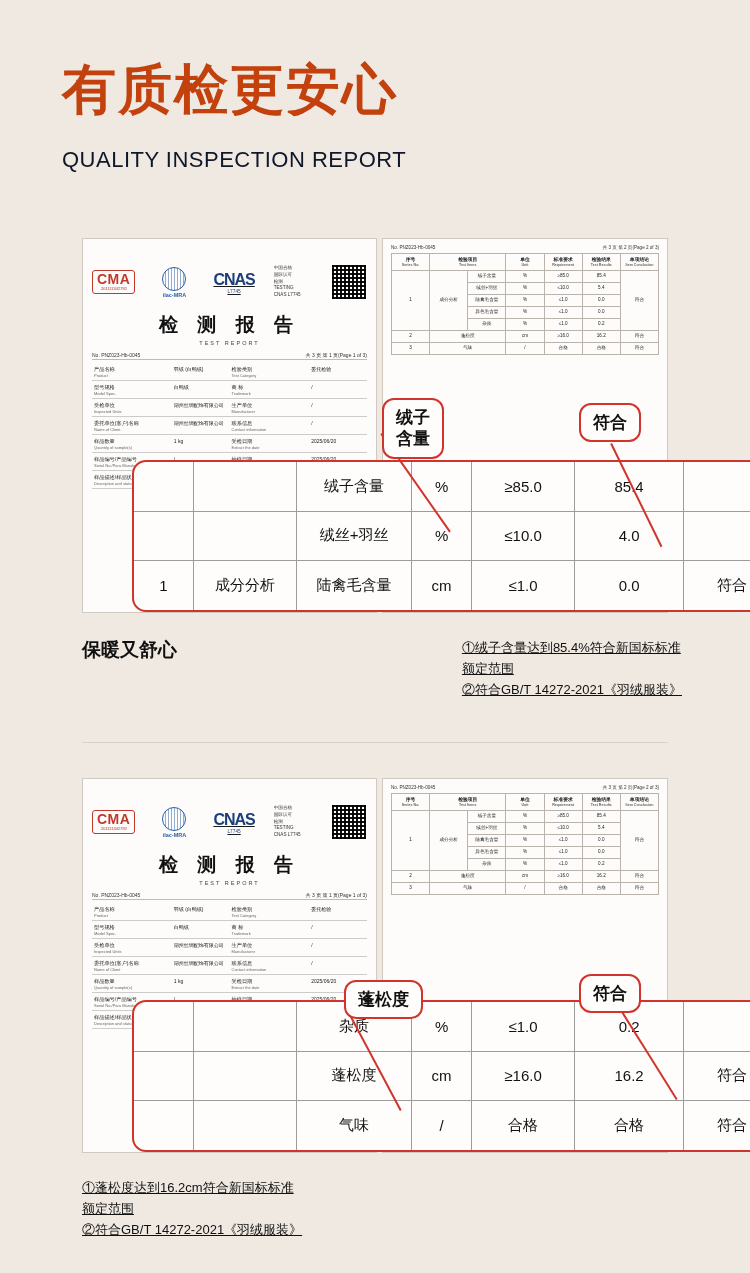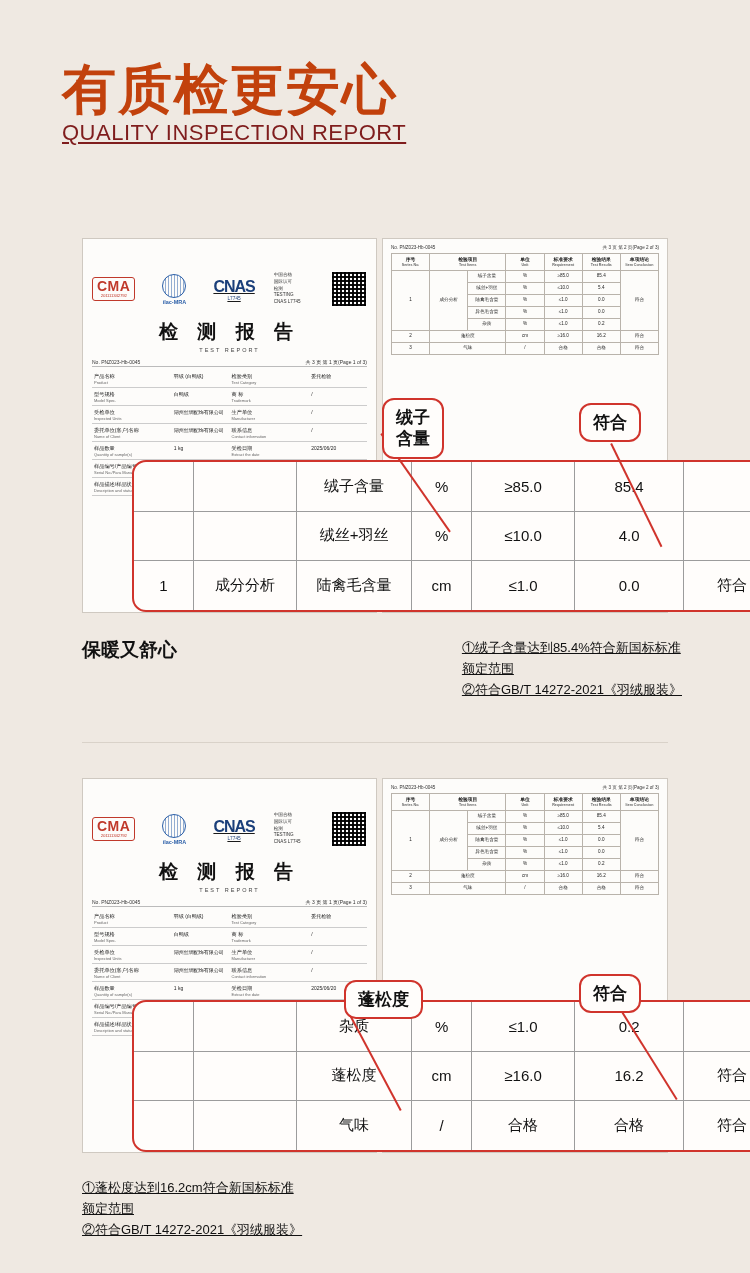--- a/index.html
+++ b/index.html
@@ -29,25 +29,24 @@
     width: 640px;
   }
   .header-title-cn {
     font-size: 54px;
     font-weight: bold;
     letter-spacing: 2px;
     line-height: 1.15;
     color: #c2410c;
   }
   .header-title-en {
-    margin-top: 0;
+    margin-top: 27px;
     font-size: 22px;
     letter-spacing: 0.5px;
-    color: #7f1d1d;
-    text-decoration: underline;
+    color: #0f172a;
   }
 
   
   .section {
     position: absolute;
     left: 0;
     width: 750px;
   }
   .section-1 { top: 238px; }
   .section-2 { top: 778px; }
@@ -80,21 +79,21 @@
     width: 286px;
     height: 375px;
     padding: 6px 8px;
   }
 
   
   .cert-row {
     display: flex;
     align-items: center;
     gap: 19px;
-    margin-top: 24px;
+    margin-top: 17px;
   }
   .cma-badge {
     border: 1.6px solid #c0392b;
     border-radius: 3px;
     padding: 1px 4px 2px;
     text-align: center;
     line-height: 1;
   }
   .cma-badge .cma-main {
     font-size: 14px;

